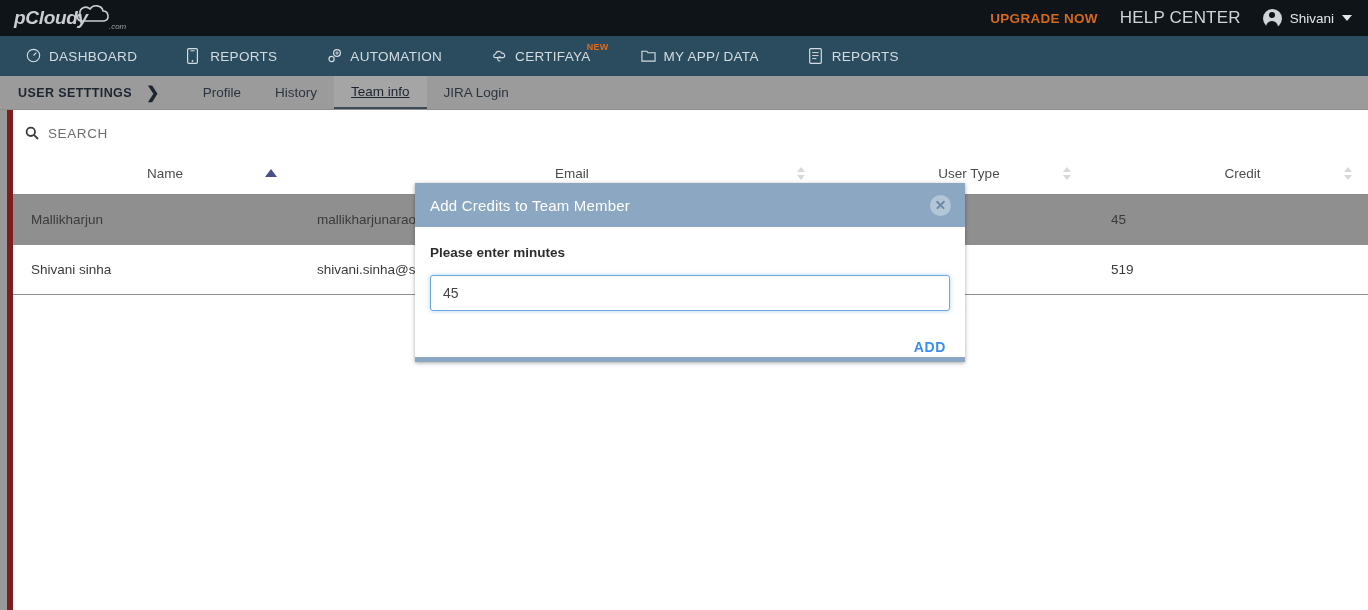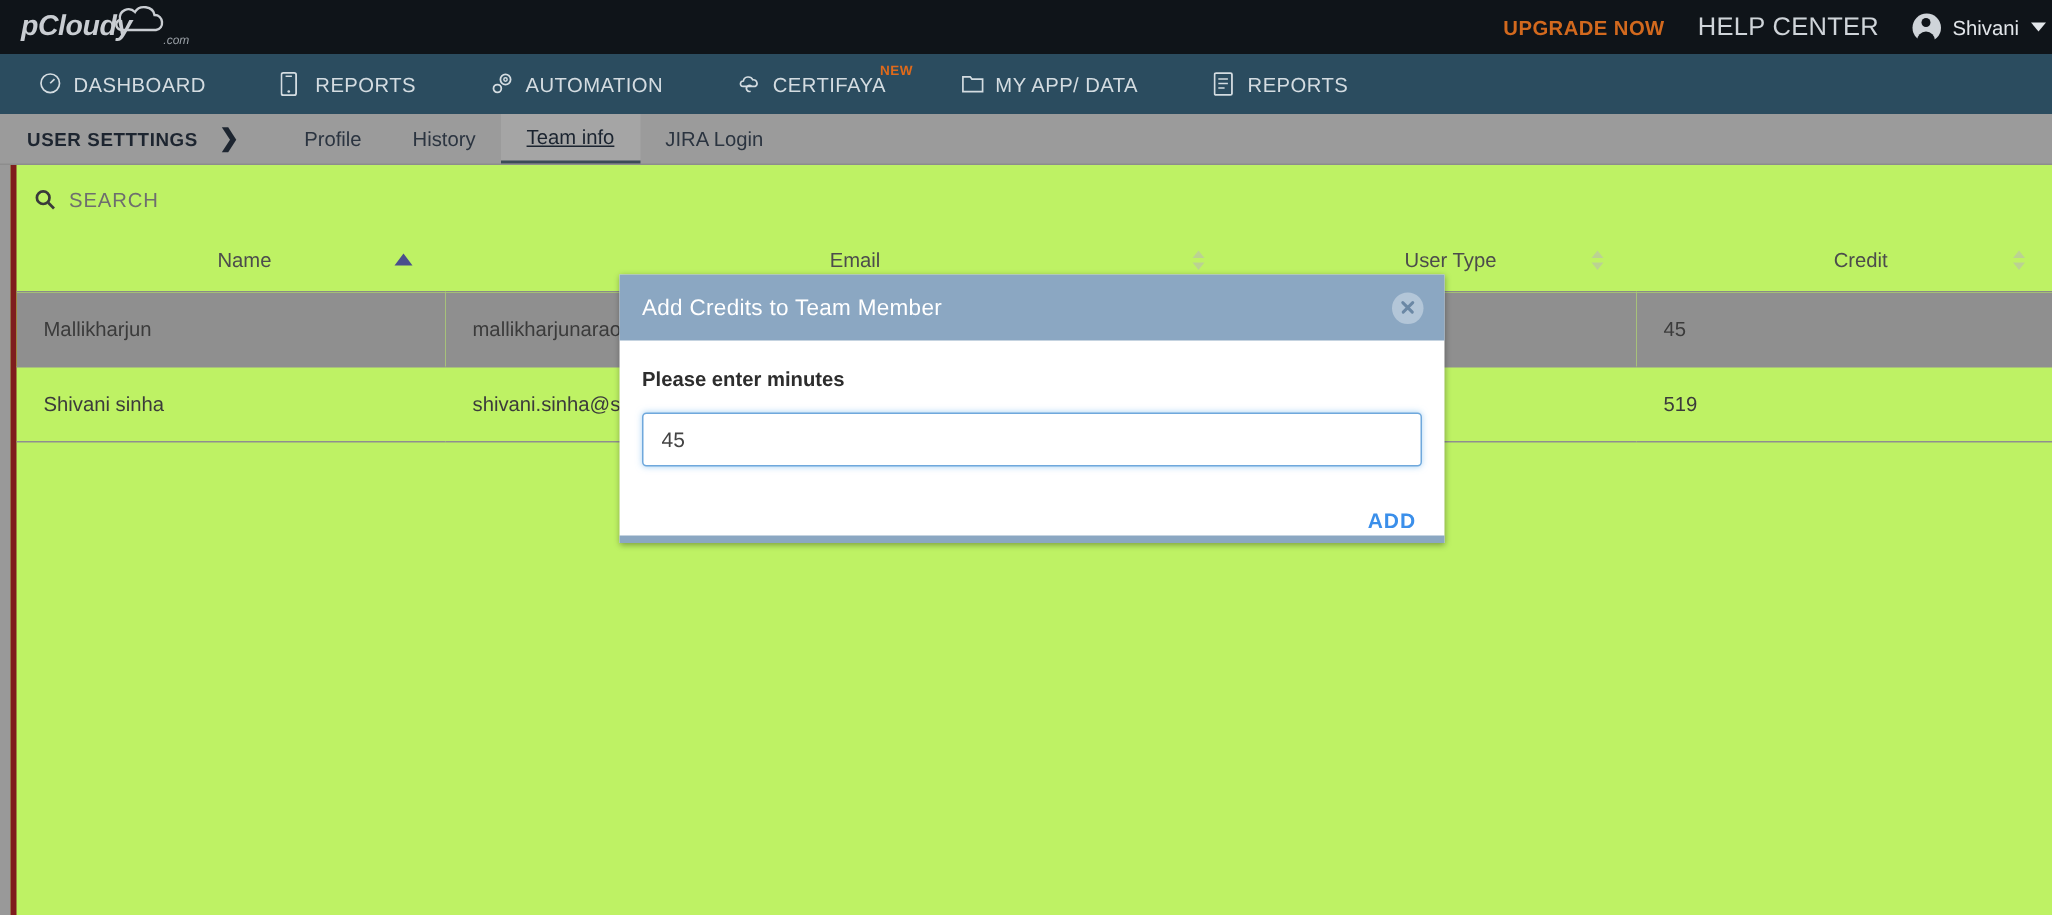--- a/index.html
+++ b/index.html
@@ -36,21 +36,21 @@
     color: #9aa0a6;
     margin-left: -2px;
     align-self: flex-end;
     padding-bottom: 3px;
   }
   .logo-cloud { margin-left: -13px; margin-bottom: 7px; }
   .topbar-right {
     margin-left: auto;
     display: flex;
     align-items: center;
-    padding-right: 4px;
+    padding-right: 16px;
     gap: 22px;
   }
   .upgrade-now {
     color: #d2691e;
     font-weight: bold;
     font-size: 13.5px;
     letter-spacing: 0.3px;
     cursor: pointer;
   }
   .help-center {
@@ -162,22 +162,22 @@
     background: #a5a5a5;
     border-bottom: 2px solid #3c4b57;
     color: #1b2430;
     text-decoration: underline;
   }
 
   
   .content {
     position: relative;
     height: calc(610px - 36px - 40px - 34px);
-    background: #bef264;
-    border-left: 4px solid #7f1d1d;
+    background: #ffffff;
+    border-left: 6px solid #7f1d1d;
     margin-left: 7px;
   }
   .toolbar {
     height: 46px;
     display: flex;
     align-items: center;
     padding: 0 16px 0 12px;
   }
   .search-box {
     display: flex; align-items: center; gap: 9px;

